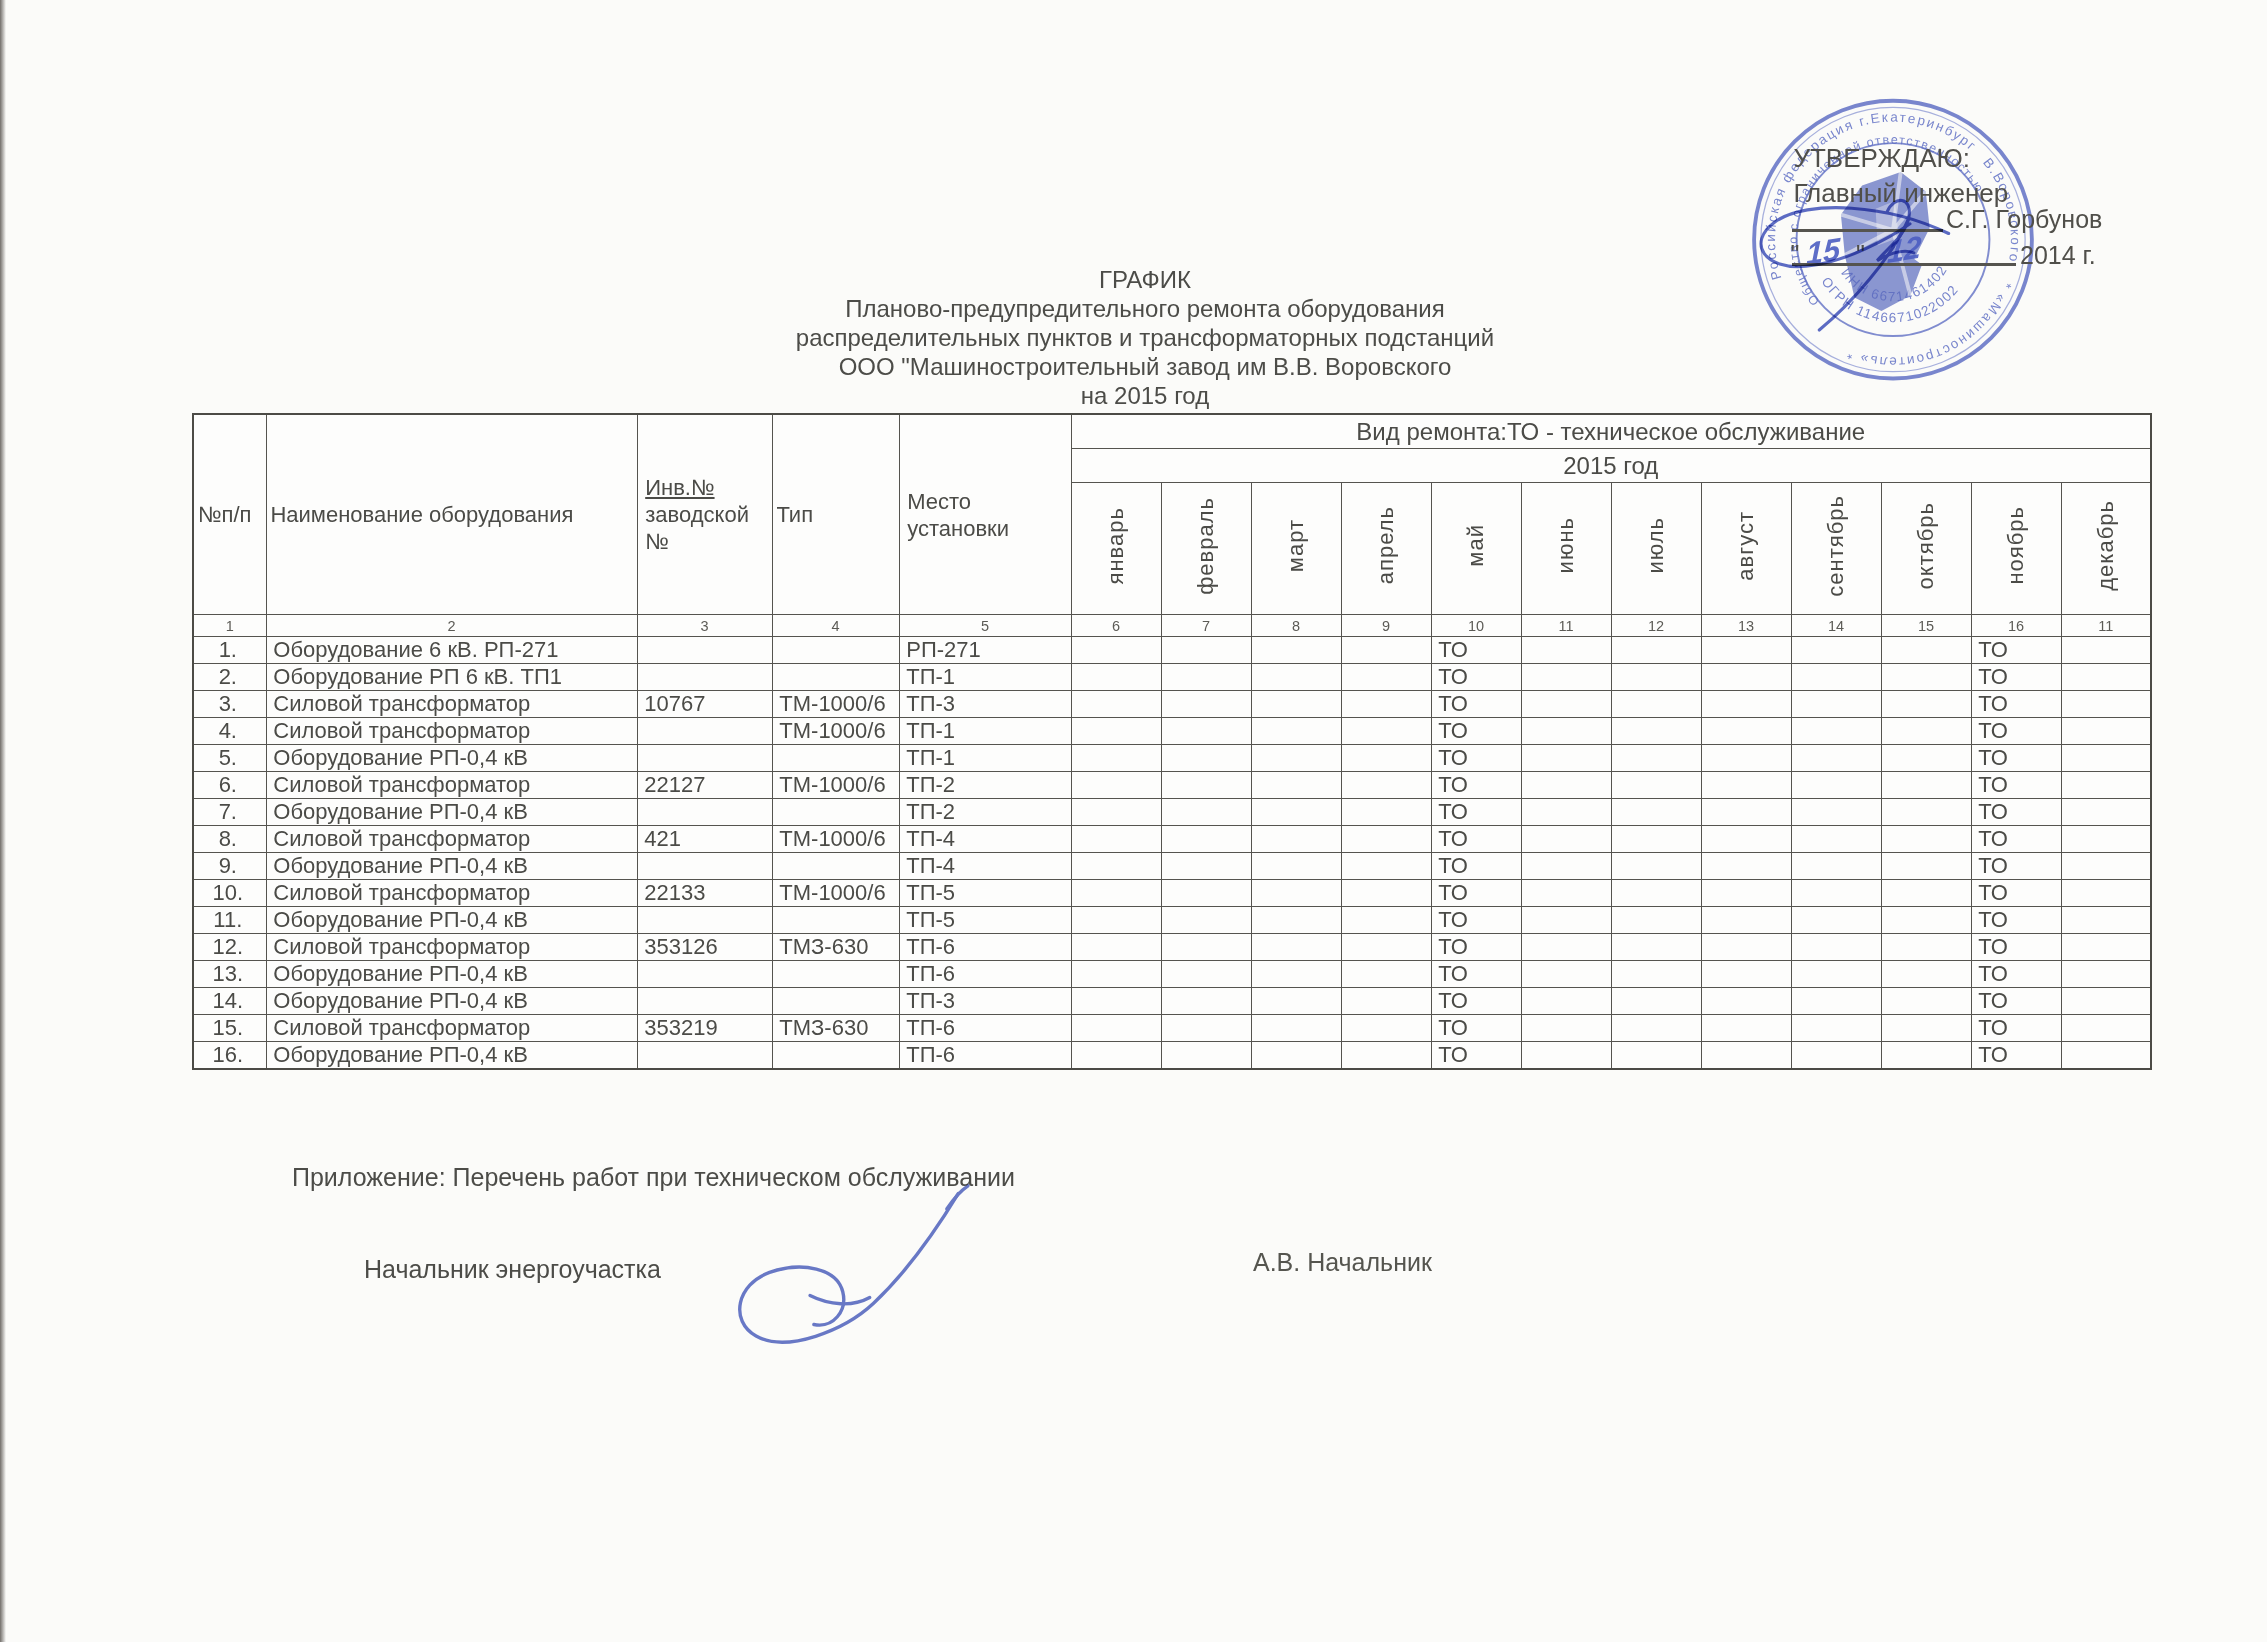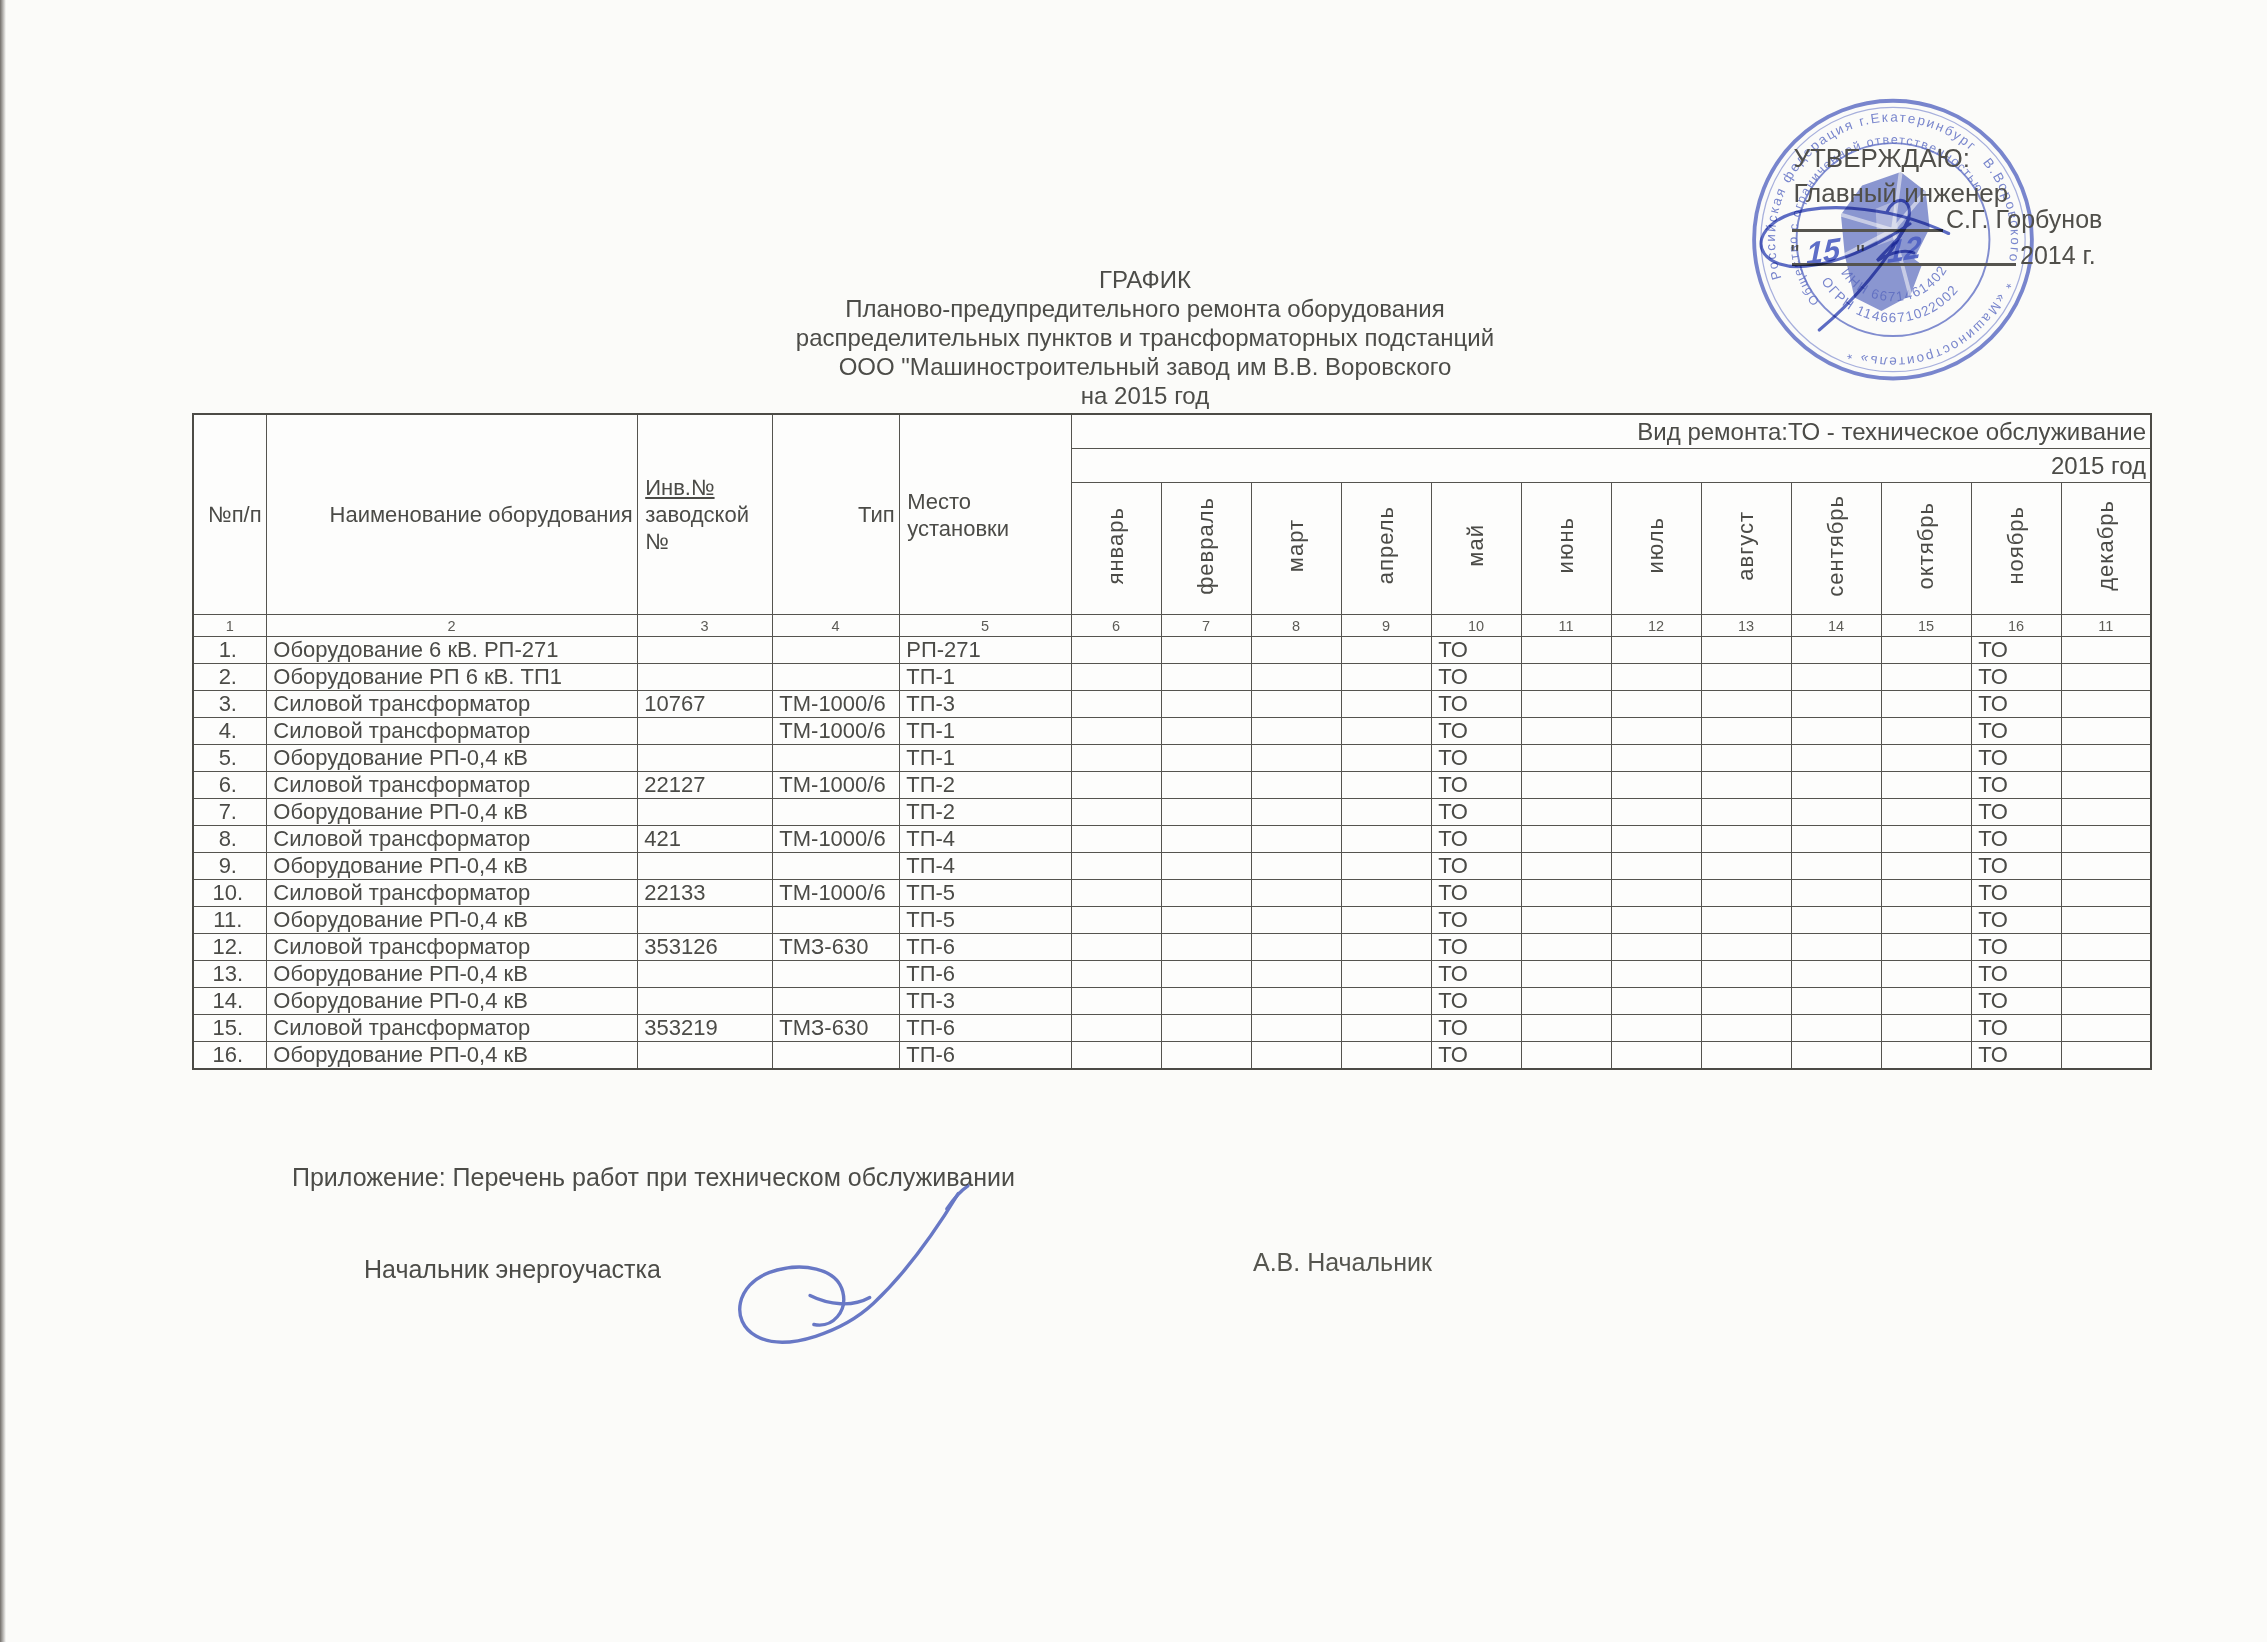--- a/index.html
+++ b/index.html
@@ -53,22 +53,22 @@
     font-size:22px;color:#4b4b47;
     background:#fdfdfc;
   }
   table.schedule th, table.schedule td{
     border:1.9px solid #55544f;
     padding:0 3.9px;
     overflow:hidden;white-space:nowrap;
     font-weight:normal;
   }
   table.schedule{border:2.9px solid #4c4b46;}
-  .hdr-main{font-weight:bold;font-size:24px;text-align:right;height:33px;}
-  .hdr-left{text-align:right;vertical-align:middle;}
+  .hdr-main{font-weight:bold;font-size:24px;text-align:center;height:33px;}
+  .hdr-left{text-align:left;vertical-align:middle;}
   .hdr-left.al{text-align:left;padding-left:7.7px;}
   .hdr-months th{height:131px;vertical-align:middle;text-align:center;}
   .vtext{
     display:inline-block;
     writing-mode:vertical-rl;
     transform:rotate(180deg);
     font-size:22px;letter-spacing:1px;white-space:nowrap;
   }
   .num-row td{height:21px;font-size:14.5px;text-align:center;color:#5c5b56;padding:0;}
   tbody.rows td{height:26px;text-align:left;padding-left:6.8px;}

